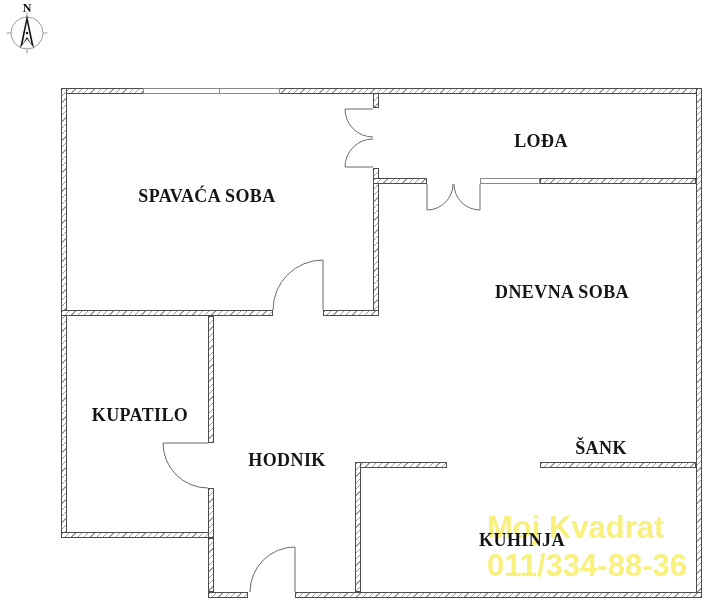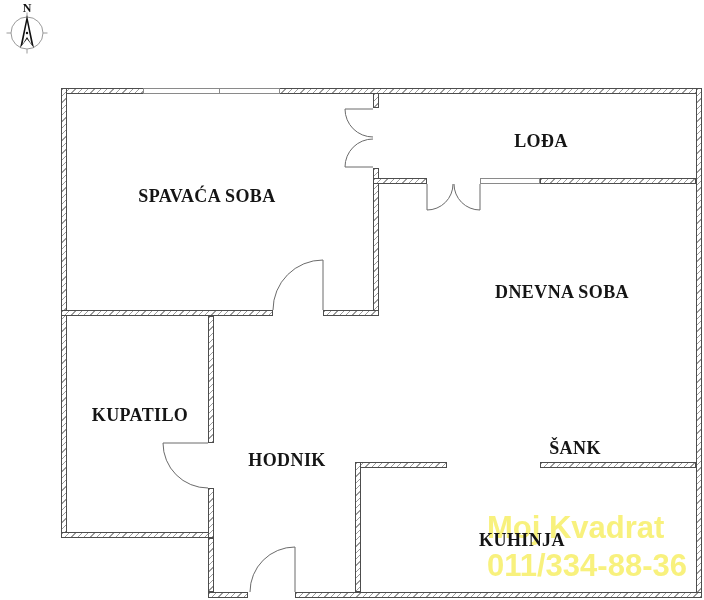--- a/index.html
+++ b/index.html
@@ -92,16 +92,16 @@
   <div class="watermark">
     <div>Moj Kvadrat</div>
     <div>011/334-88-36</div>
   </div>
 
   <div class="room-label" style="left:207px;top:196px;">SPAVAĆA SOBA</div>
   <div class="room-label" style="left:541px;top:141px;">LOĐA</div>
   <div class="room-label" style="left:562px;top:292px;">DNEVNA SOBA</div>
   <div class="room-label" style="left:140px;top:415px;text-align:right;">KUPATILO</div>
   <div class="room-label" style="left:287px;top:460px;">HODNIK</div>
-  <div class="room-label" style="left:575px;top:448px;">ŠANK</div>
+  <div class="room-label" style="left:601px;top:448px;">ŠANK</div>
   <div class="room-label" style="left:522px;top:540px;text-align:right;">KUHINJA</div>
 
 </div>
 
 </body></html>

